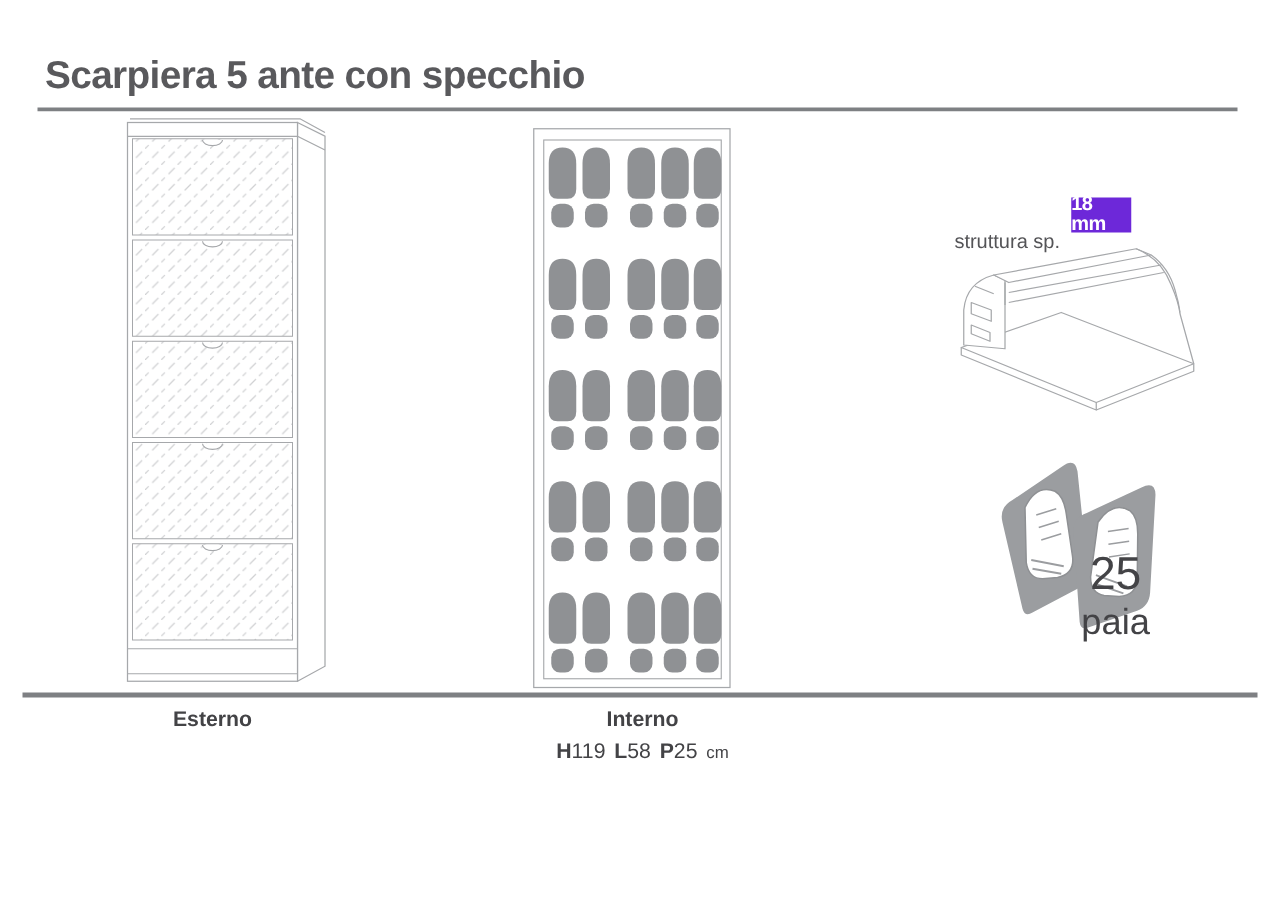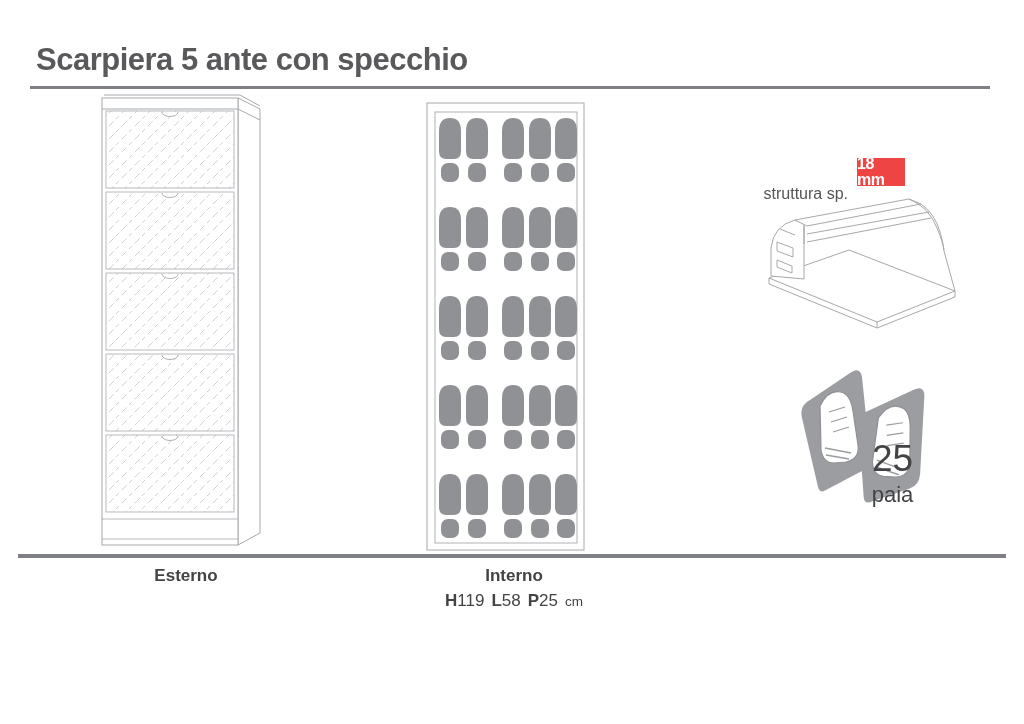--- a/index.html
+++ b/index.html
@@ -18,28 +18,28 @@
   .rule { position:absolute; background:#7e8083; }
   .title-rule  { left:30px; top:86px;  width:960px; height:3px; }
   .bottom-rule { left:18px; top:554px; width:988px; height:4px; }
 
   .spec {
     position:absolute; top:141px; right:119px;
     display:flex; align-items:center; gap:9px;
   }
   .spec-label { font-size:16px; color:#545457;margin-top:44px; }
   .badge {
-    width:48px; height:28px; background:#ef4444;
+    width:48px; height:28px; background:#6d28d9;
     display:flex; flex-direction:column; align-items:center; justify-content:center; gap:1px;
   }
   .badge-text { color:#fff; font-weight:bold; font-size:16px; line-height:1; letter-spacing:-0.5px; }
 
   .capacity { position:absolute; left:845px; top:440px; width:95px; text-align:center; color:#434346; }
   .cap-num  { font-size:37px; line-height:1; }
-  .cap-unit { font-size:22px; line-height:1; margin-top:7px; }
+  .cap-unit { font-size:29px; line-height:1; margin-top:7px; }
 
   .info { position:absolute; top:566px; width:220px; text-align:center; font-size:17px; }
   .info-h { font-weight:bold; margin-bottom:5px; }
   .dimline { margin-bottom:2px; white-space:nowrap; }
   .k { font-weight:bold; }
   .v { margin-right:7px; }
   .u { font-size:13.5px; }
   .weight { margin-top:10px; }
   .weight .k { margin-right:5px; }
   .weight .v { margin-right:4px; }
@@ -237,21 +237,21 @@
     </g>
   </svg>
 
   <div class="capacity">
     <div class="cap-num">25</div>
     <div class="cap-unit">paia</div>
   </div>
 
   <div class="rule bottom-rule"></div>
 
-  <section class="info" style="left:76px;">
+  <section class="info" style="left:60px;">
     <div class="info-h">Esterno</div>
   </section>
 
   <section class="info" style="left:404px;">
     <div class="info-h">Interno</div>
     <div class="dimline">
       <span class="k">H</span><span class="v">119</span><span class="k">L</span><span class="v">58</span><span class="k">P</span><span class="v">25</span><span class="u">cm</span>
     </div>
   </section>
 

